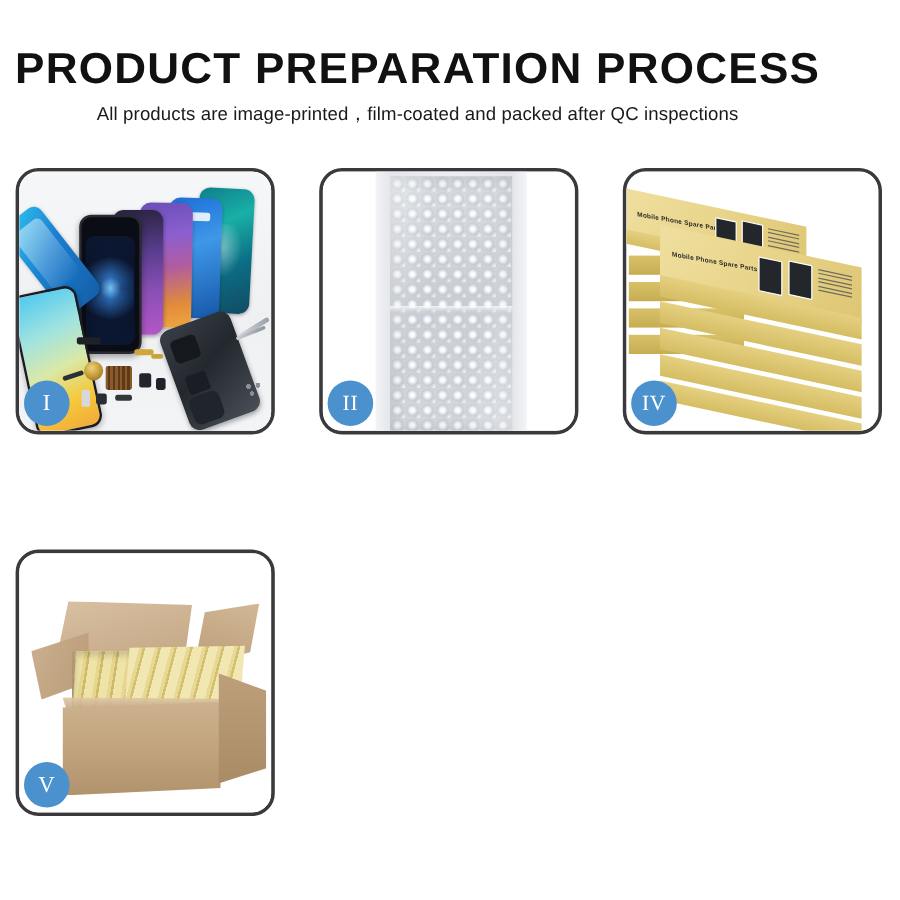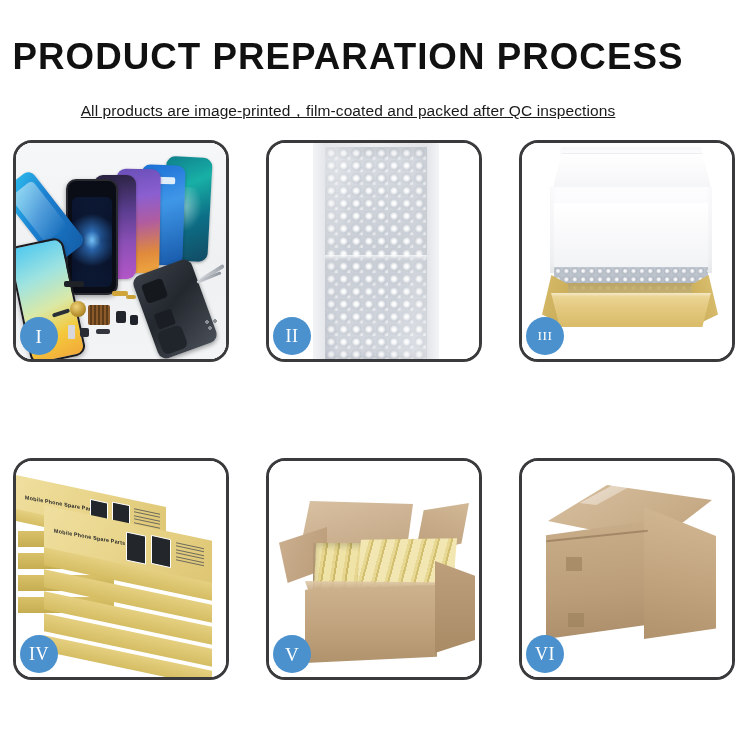--- a/index.html
+++ b/index.html
@@ -15,23 +15,23 @@
   
   .header{position:absolute;left:0;top:0;width:696px;text-align:center;}
   .title{
     margin:0;padding-top:38px;
     font-size:36px;font-weight:700;letter-spacing:1.0px;
     color:#111111;line-height:1.05;
     transform:scaleX(1.02);
     white-space:nowrap;
   }
   .subtitle{
-    margin:16px;padding-top:9px;
+    margin:0;padding-top:9px;
     font-size:15.5px;font-weight:400;color:#1a1a1a;
-    letter-spacing:0.1px;white-space:nowrap;text-decoration:underline;
+    letter-spacing:0.1px;white-space:nowrap;
   }
 
   
   .grid{
     position:absolute;left:13px;top:140px;
     width:724px;height:542px;
     display:grid;
     grid-template-columns:216px 216px 216px;
     grid-template-rows:222px 222px;
     column-gap:37px;row-gap:96px;
@@ -313,34 +313,20 @@
     <div class="panel">
       <div class="stage p2">
         <div class="bwouter"></div>
         <div class="bwrap"></div>
         <div class="bwseam"></div>
         <div class="bwgloss"></div>
       </div>
       <div class="badge small">II</div>
     </div>
 
-    <div class="panel">
-      <div class="stage p3">
-        <div class="b3lid2"></div>
-        <div class="b3lid"></div>
-        <div class="b3back"></div>
-        <div class="b3foam"></div>
-        <div class="b3bub"></div>
-        <div class="b3inner"></div>
-        <div class="b3left"></div>
-        <div class="b3right"></div>
-        <div class="b3front"></div>
-      </div>
-      <div class="badge xsmall">III</div>
-    </div>
 
     <div class="panel">
       <div class="stage p4">
         <div class="stack">
 
           <div class="sbox" style="left:2px;top:70px;width:96px;height:16px;">
             <div class="side" style="inset:0;"></div>
           </div>
           <div class="sbox" style="left:2px;top:92px;width:96px;height:16px;">
             <div class="side" style="inset:0;"></div>
@@ -413,27 +399,15 @@
         <div class="cart-inner"></div>
         <div class="goods"></div>
         <div class="goods2"></div>
         <div class="cart-lip"></div>
         <div class="cart-front"></div>
         <div class="cart-side"></div>
       </div>
       <div class="badge">V</div>
     </div>
 
-    <div class="panel">
-      <div class="stage p6">
-        <div class="s6top"></div>
-        <div class="s6tapeTop"></div>
-        <div class="s6front"></div>
-        <div class="s6side"></div>
-        <div class="s6seam"></div>
-        <div class="s6tab1"></div>
-        <div class="s6tab2"></div>
-      </div>
-      <div class="badge small">VI</div>
-    </div>
 
   </div>
 </div>
 
 </body></html>

